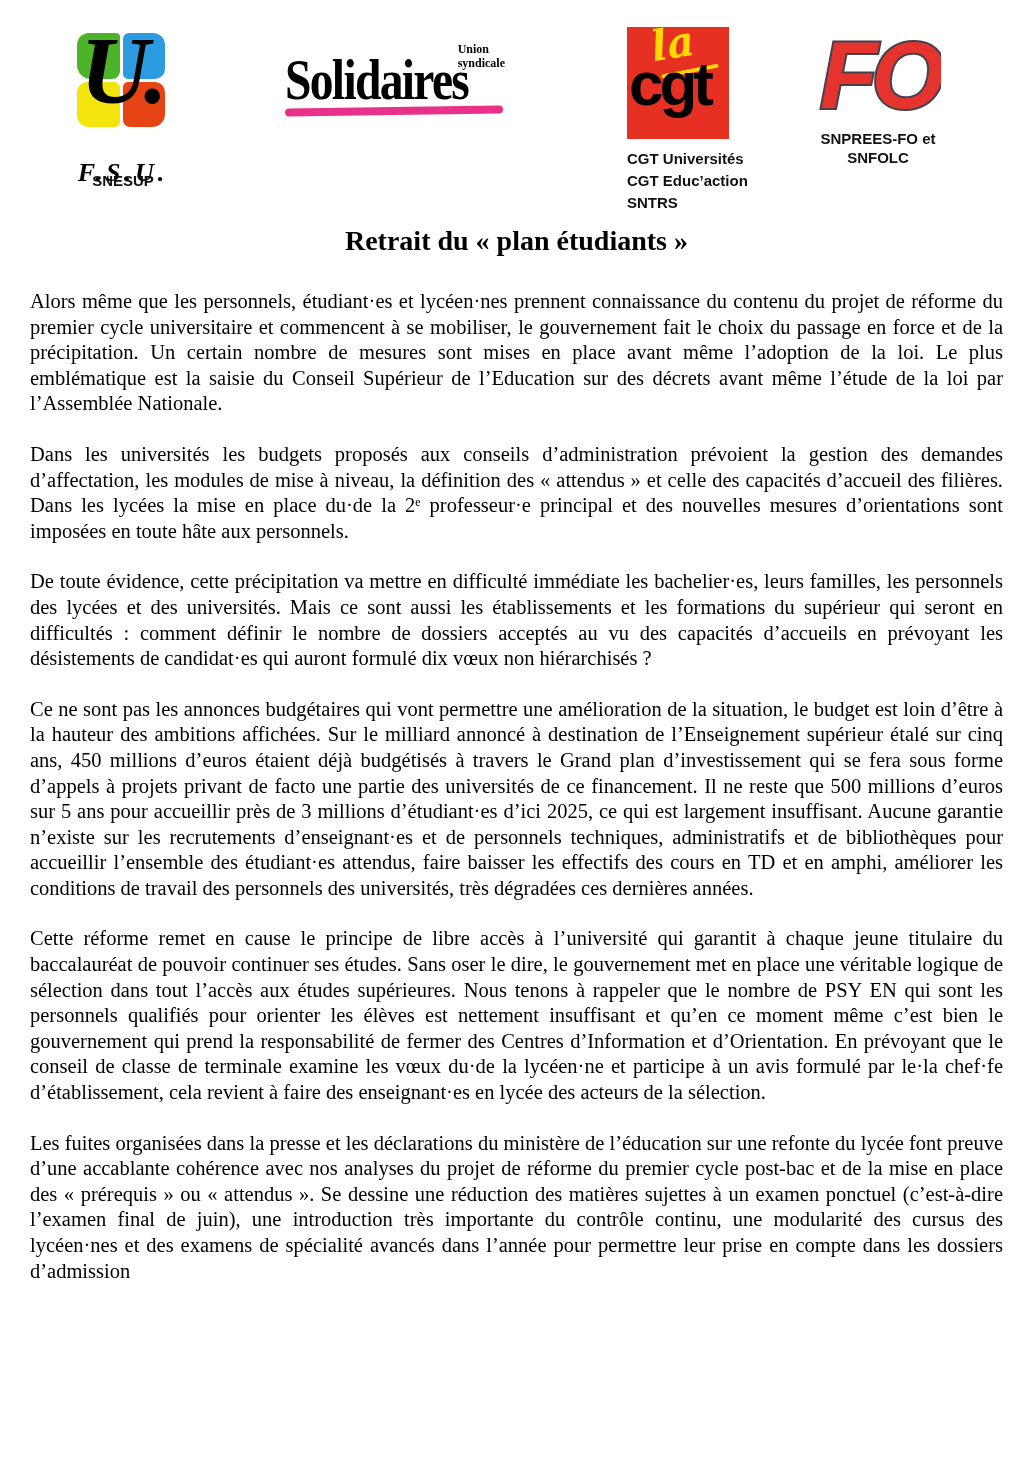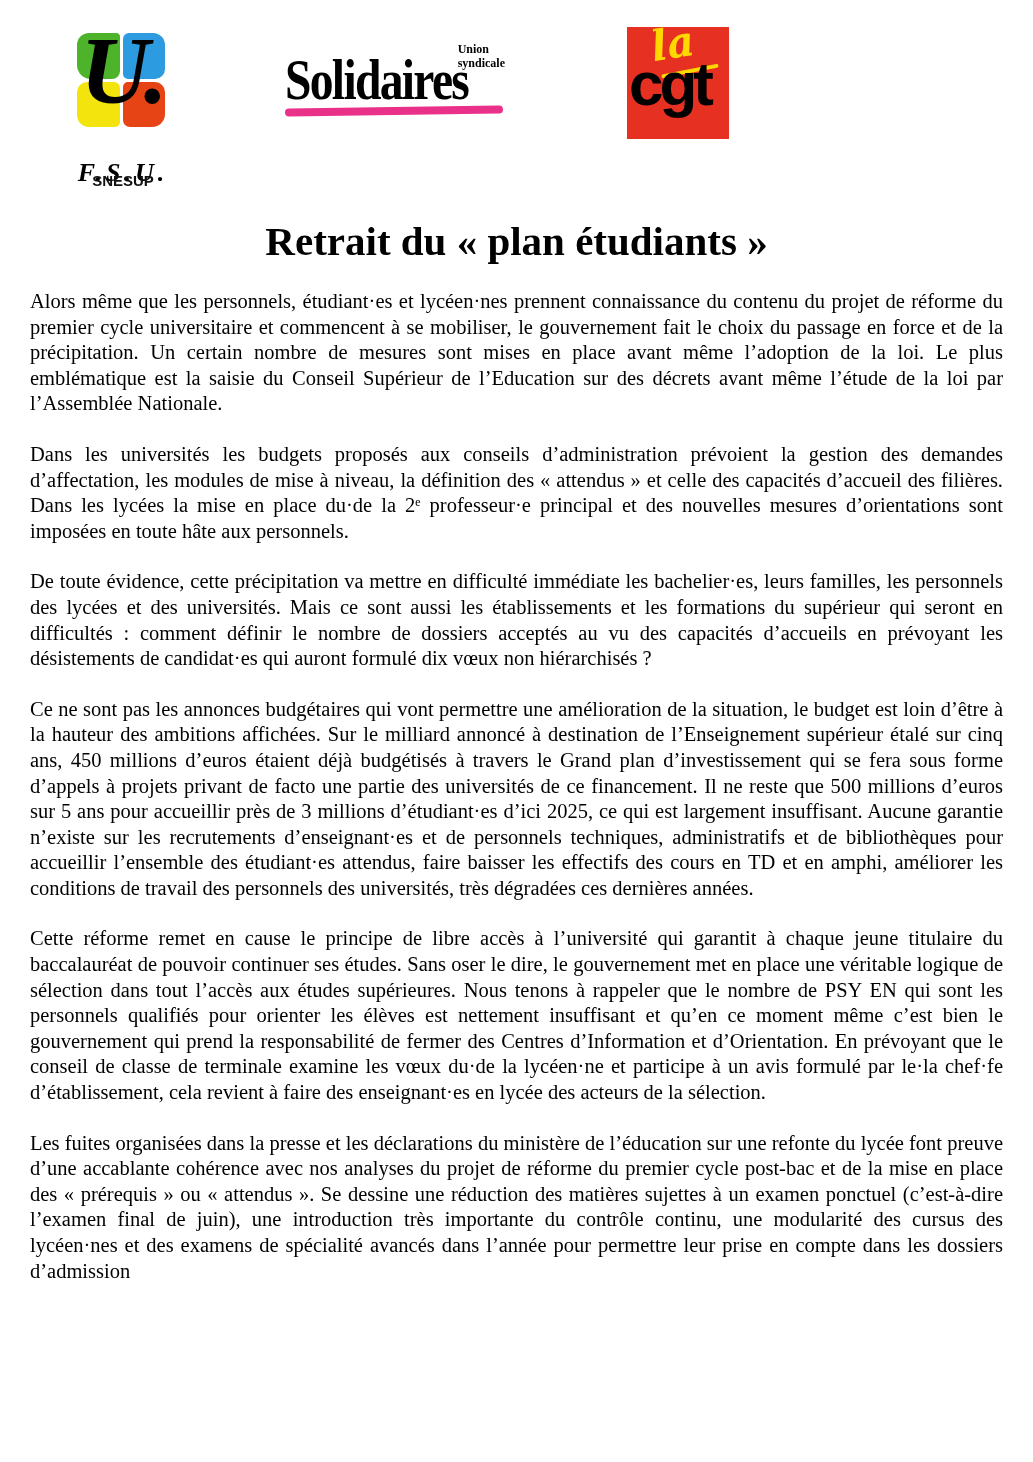--- a/index.html
+++ b/index.html
@@ -79,21 +79,21 @@
   .cgt-captions{margin-top:9px;text-align:left;line-height:22px;}
 
   
   .fo-block{position:absolute;left:798px;top:22px;width:160px;text-align:center;}
   .fo-svg{display:block;margin:0 auto;}
   .fo-captions{margin-top:3px;text-align:center;line-height:19px;}
 
   
   h1.doc-title{
     margin:4px 0 23px 0;text-align:center;
-    font-size:41px;line-height:50px;font-weight:bold;letter-spacing:0;
+    font-size:28px;line-height:50px;font-weight:bold;letter-spacing:0;
   }
   main.body-text{padding:0 30px;}
   main.body-text p{
     margin:0 0 25px 0;
     font-size:20.5px;line-height:25.6px;text-align:justify;
   }
   main.body-text p:last-child{margin-bottom:8px;}
 </style>
 </head>
 <body>
@@ -120,22 +120,36 @@
       <div class="sol-word">Solidaires</div>
       <div class="sol-underline"></div>
     </div>
 
     <div class="cgt-block">
       <div class="cgt-square">
         <span class="cgt-la">la</span>
         <span class="cgt-la-tail"></span>
         <span class="cgt-word">cgt</span>
       </div>
+      <div class="cgt-captions caption">
+        <div>CGT Universités</div>
+        <div>CGT Educ’action</div>
+        <div>SNTRS</div>
+      </div>
     </div>
 
+    <div class="fo-block">
+      <svg class="fo-svg" width="125" height="104" viewBox="0 0 125 104">
+        <text x="4" y="86" font-family="Liberation Sans, DejaVu Sans, sans-serif" font-size="94" font-weight="bold" font-style="italic" letter-spacing="-6" fill="#e5332d" stroke="#42424e" stroke-width="4" paint-order="stroke">FO</text>
+      </svg>
+      <div class="fo-captions caption">
+        <div>SNPREES-FO et</div>
+        <div>SNFOLC</div>
+      </div>
+    </div>
 
   </header>
 
   <h1 class="doc-title">Retrait du « plan étudiants »</h1>
 
   <main class="body-text">
     <p>Alors même que les personnels, étudiant·es et lycéen·nes prennent connaissance du contenu du projet de réforme du premier cycle universitaire et commencent à se mobiliser, le gouvernement fait le choix du passage en force et de la précipitation. Un certain nombre de mesures sont mises en place avant même l’adoption de la loi. Le plus emblématique est la saisie du Conseil Supérieur de l’Education sur des décrets avant même l’étude de la loi par l’Assemblée Nationale.</p>
     <p>Dans les universités les budgets proposés aux conseils d’administration prévoient la gestion des demandes d’affectation, les modules de mise à niveau, la définition des « attendus » et celle des capacités d’accueil des filières. Dans les lycées la mise en place du·de la 2ᵉ professeur·e principal et des nouvelles mesures d’orientations sont imposées en toute hâte aux personnels.</p>
     <p>De toute évidence, cette précipitation va mettre en difficulté immédiate les bachelier·es, leurs familles, les personnels des lycées et des universités. Mais ce sont aussi les établissements et les formations du supérieur qui seront en difficultés : comment définir le nombre de dossiers acceptés au vu des capacités d’accueils en prévoyant les désistements de candidat·es qui auront formulé dix vœux non hiérarchisés ?</p>
     <p>Ce ne sont pas les annonces budgétaires qui vont permettre une amélioration de la situation, le budget est loin d’être à la hauteur des ambitions affichées. Sur le milliard annoncé à destination de l’Enseignement supérieur étalé sur cinq ans, 450 millions d’euros étaient déjà budgétisés à travers le Grand plan d’investissement qui se fera sous forme d’appels à projets privant de facto une partie des universités de ce financement. Il ne reste que 500 millions d’euros sur 5 ans pour accueillir près de 3 millions d’étudiant·es d’ici 2025, ce qui est largement insuffisant. Aucune garantie n’existe sur les recrutements d’enseignant·es et de personnels techniques, administratifs et de bibliothèques pour accueillir l’ensemble des étudiant·es attendus, faire baisser les effectifs des cours en TD et en amphi, améliorer les conditions de travail des personnels des universités, très dégradées ces dernières années.</p>

